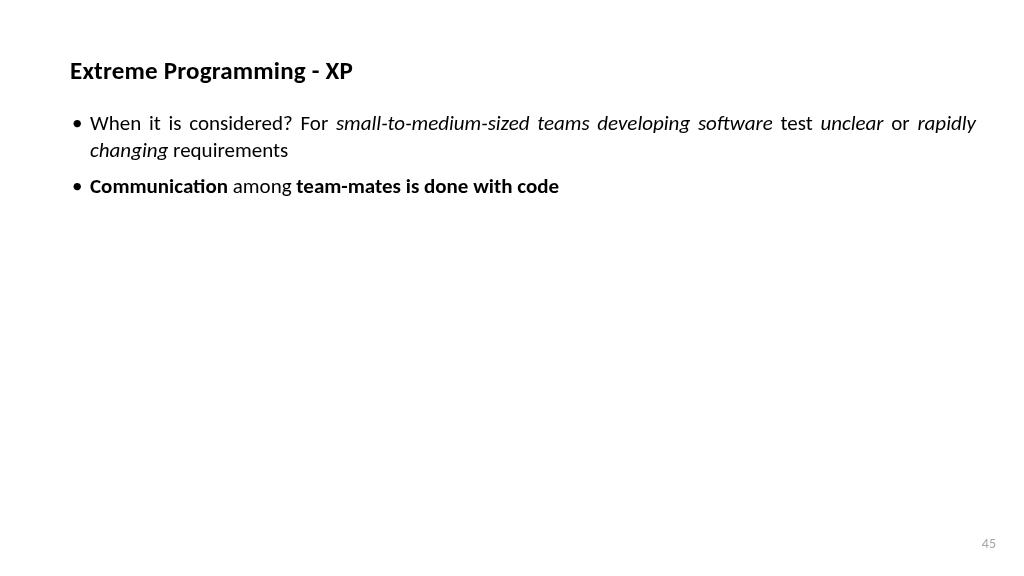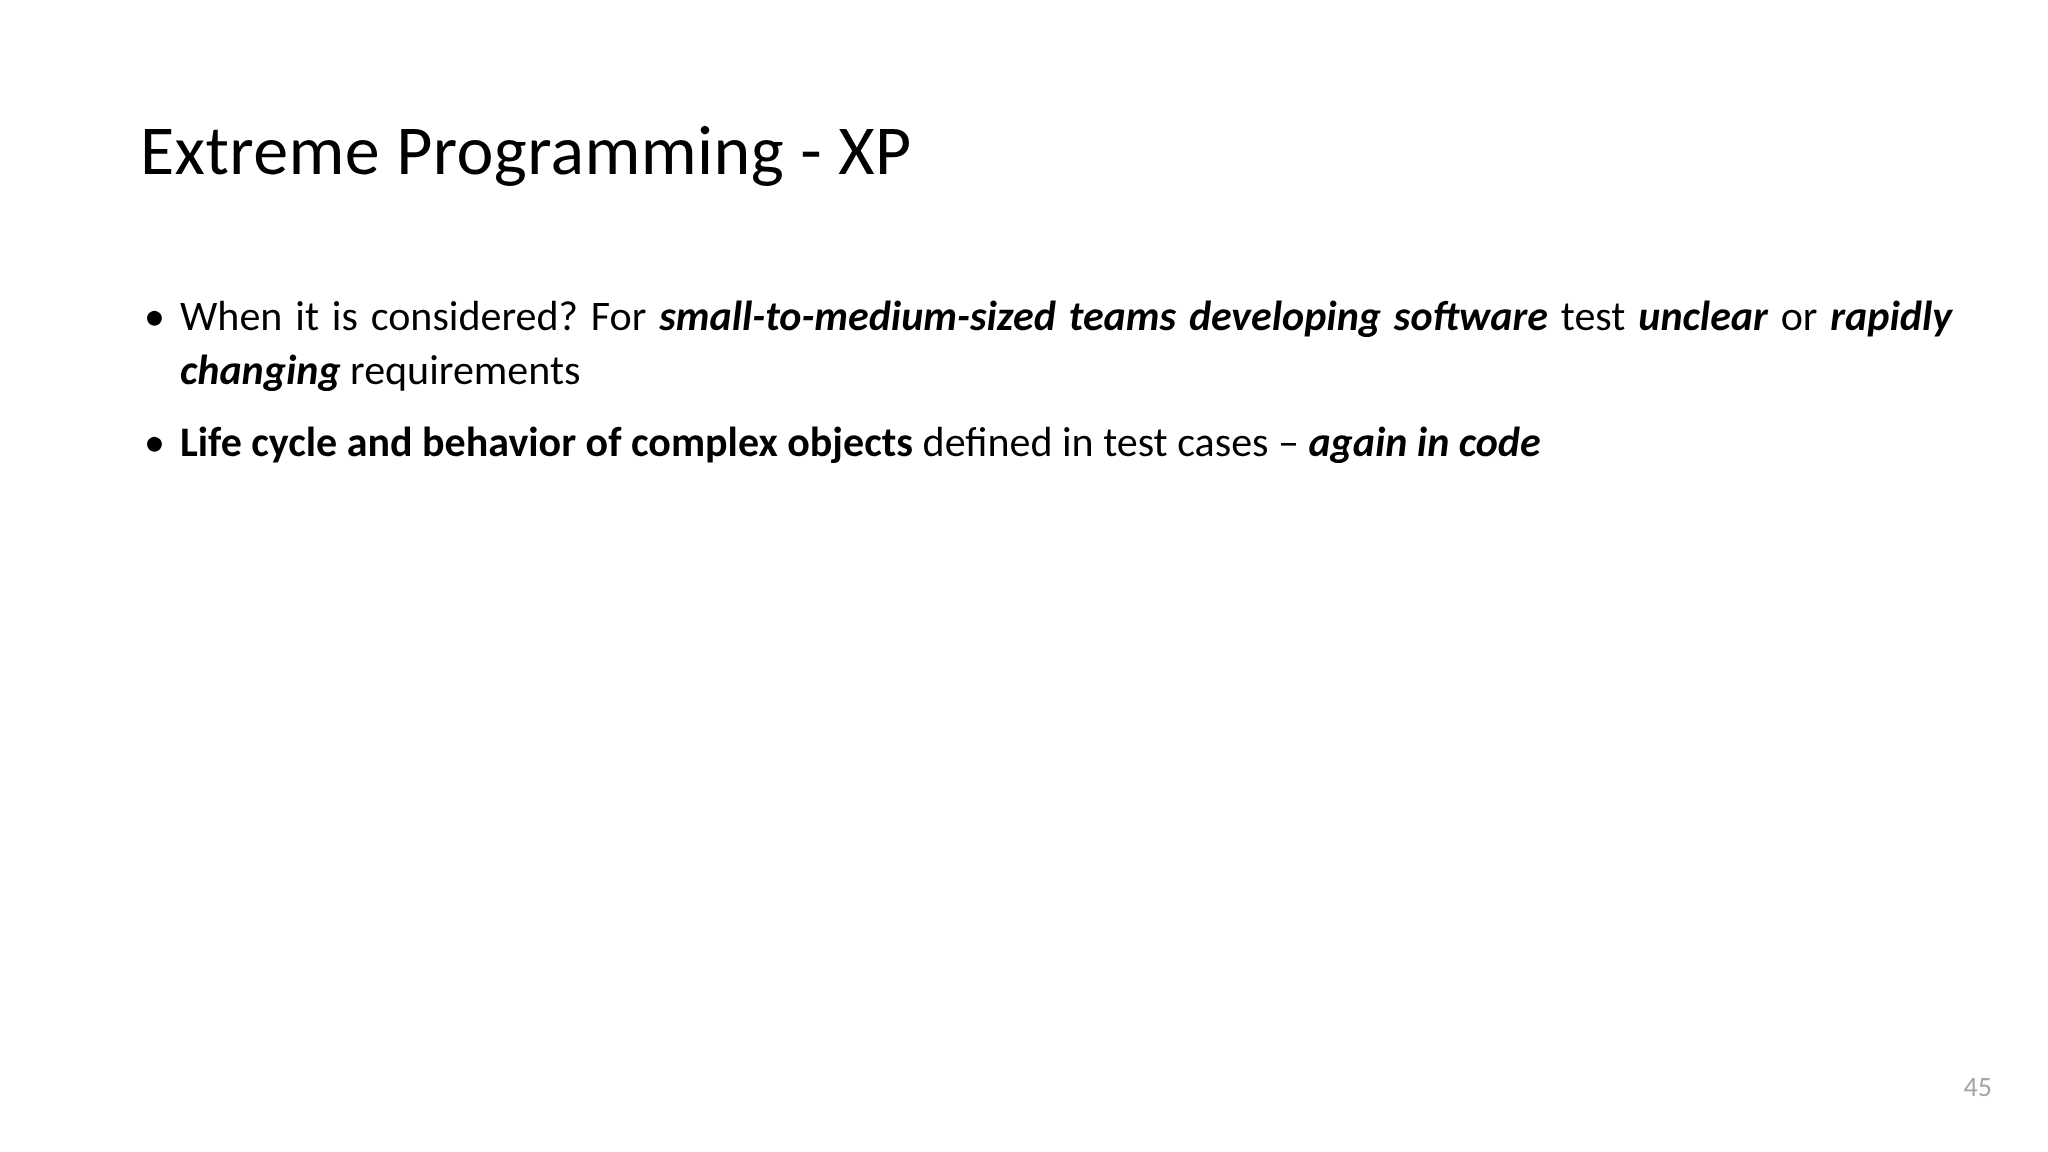--- a/index.html
+++ b/index.html
@@ -15,24 +15,24 @@
       position: relative;
       overflow: hidden;
     }
     .slide {
       width: 100%;
       height: 100%;
       padding: 55px 48px 40px 70px;
       position: relative;
     }
     .title {
-      font-size: 35px;
-      font-weight: 400;
+      font-size: 25px;
+      font-weight: 700;
       color: #000;
-      margin-bottom: 48px;
+      margin-bottom: 24px;
       letter-spacing: 0.2px;
     }
     .bullets {
       list-style: none;
       padding-left: 2px;
     }
     .bullets li {
       position: relative;
       padding-left: 18px;
       font-size: 21px;
@@ -42,38 +42,38 @@
       text-align: justify;
     }
     .bullets li::before {
       content: "•";
       position: absolute;
       left: 0;
       top: 0;
       font-size: 21px;
     }
     .b { font-weight: bold; }
-    .bi { font-weight: bold; font-style: italic; }
+    .bi { font-weight: normal; font-style: italic; }
     .page-number {
       position: absolute;
       bottom: 24px;
       right: 28px;
       font-size: 14px;
       color: #a6a6a6;
     }
   </style>
 </head>
 <body>
 
 <div class="slide">
   <h1 class="title">Extreme Programming - XP</h1>
 
   <ul class="bullets">
     <li>
       <span>When it is considered? For </span><span class="bi">small-to-medium-sized teams developing software</span><span> test </span><span class="bi">unclear</span><span> or </span><span class="bi">rapidly changing</span><span> requirements</span>
     </li>
     <li>
-      <span class="b">Life cycle and behavior of complex objects</span><span> defined in test cases – </span><span class="bi">again in code</span>
+      <span class="b">Communication</span><span> among </span><span class="b">team-mates is done with code</span>
     </li>
   </ul>
 
   <div class="page-number">45</div>
 </div>
 
 </body></html>

